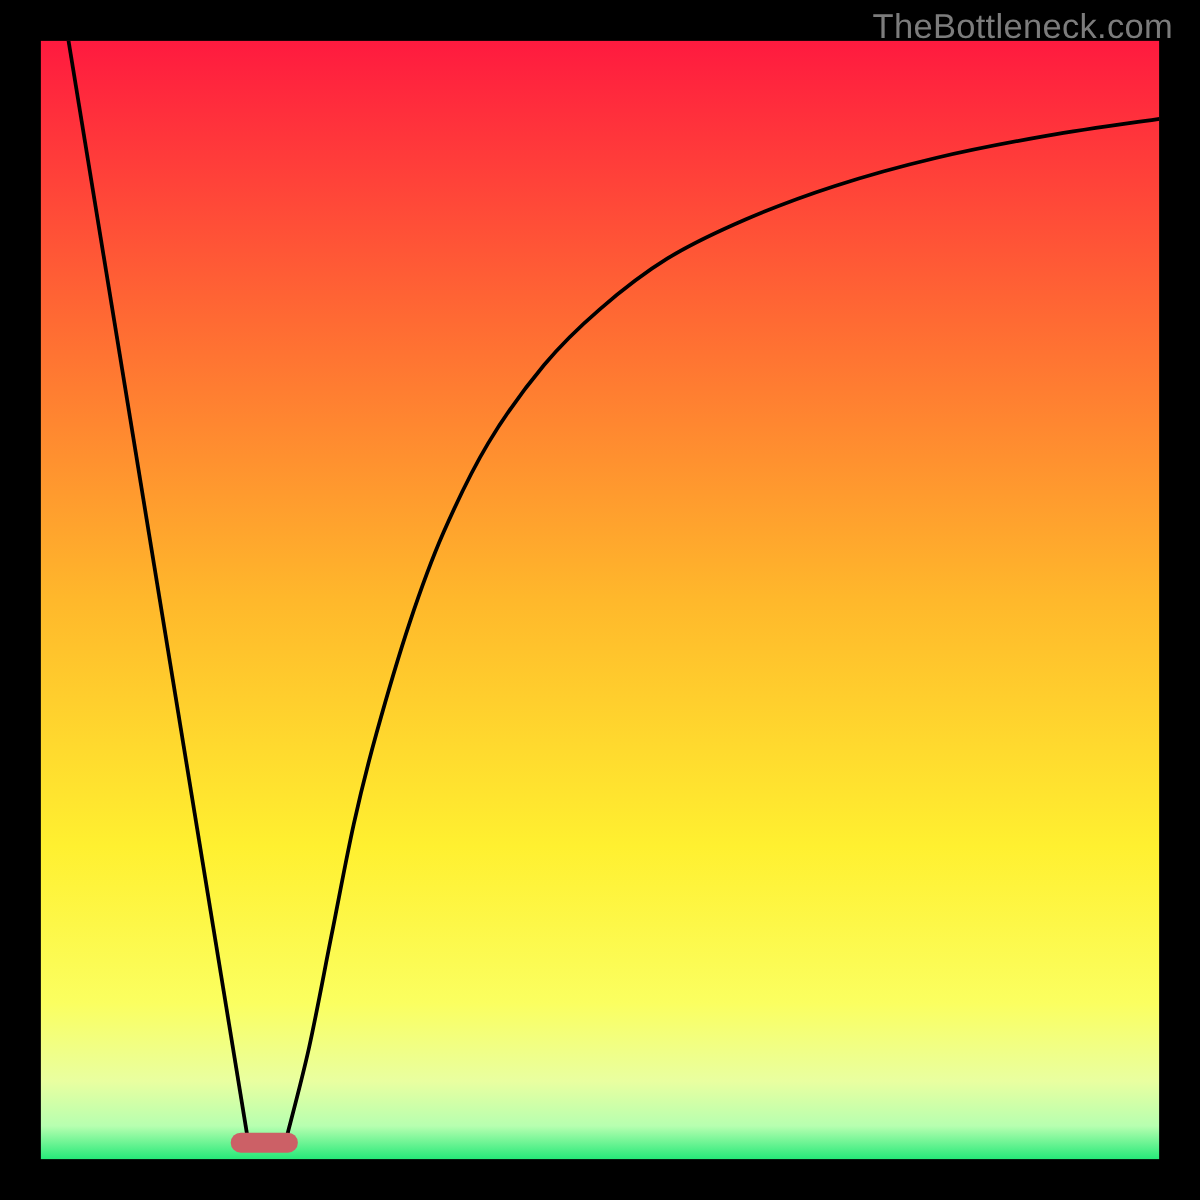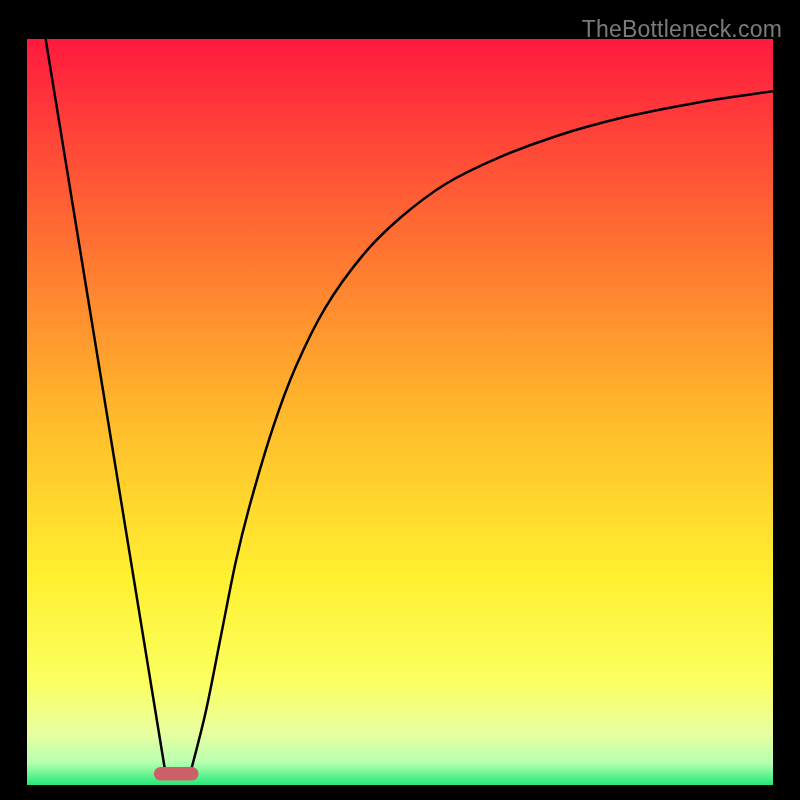--- a/index.html
+++ b/index.html
@@ -7,21 +7,21 @@
     padding: 0;
     width: 800px;
     height: 800px;
     overflow: hidden;
     background: #000;
     font-family: Arial, Helvetica, sans-serif;
   }
   .frame {
     position: absolute;
     left: 0;
-    top: 12px;
+    top: 0;
     width: 800px;
     height: 697px;
     background: #000;
   }
   .plot {
     position: absolute;
     left: 27px;
     top: 27px;
     width: 746px;
     height: 746px;

